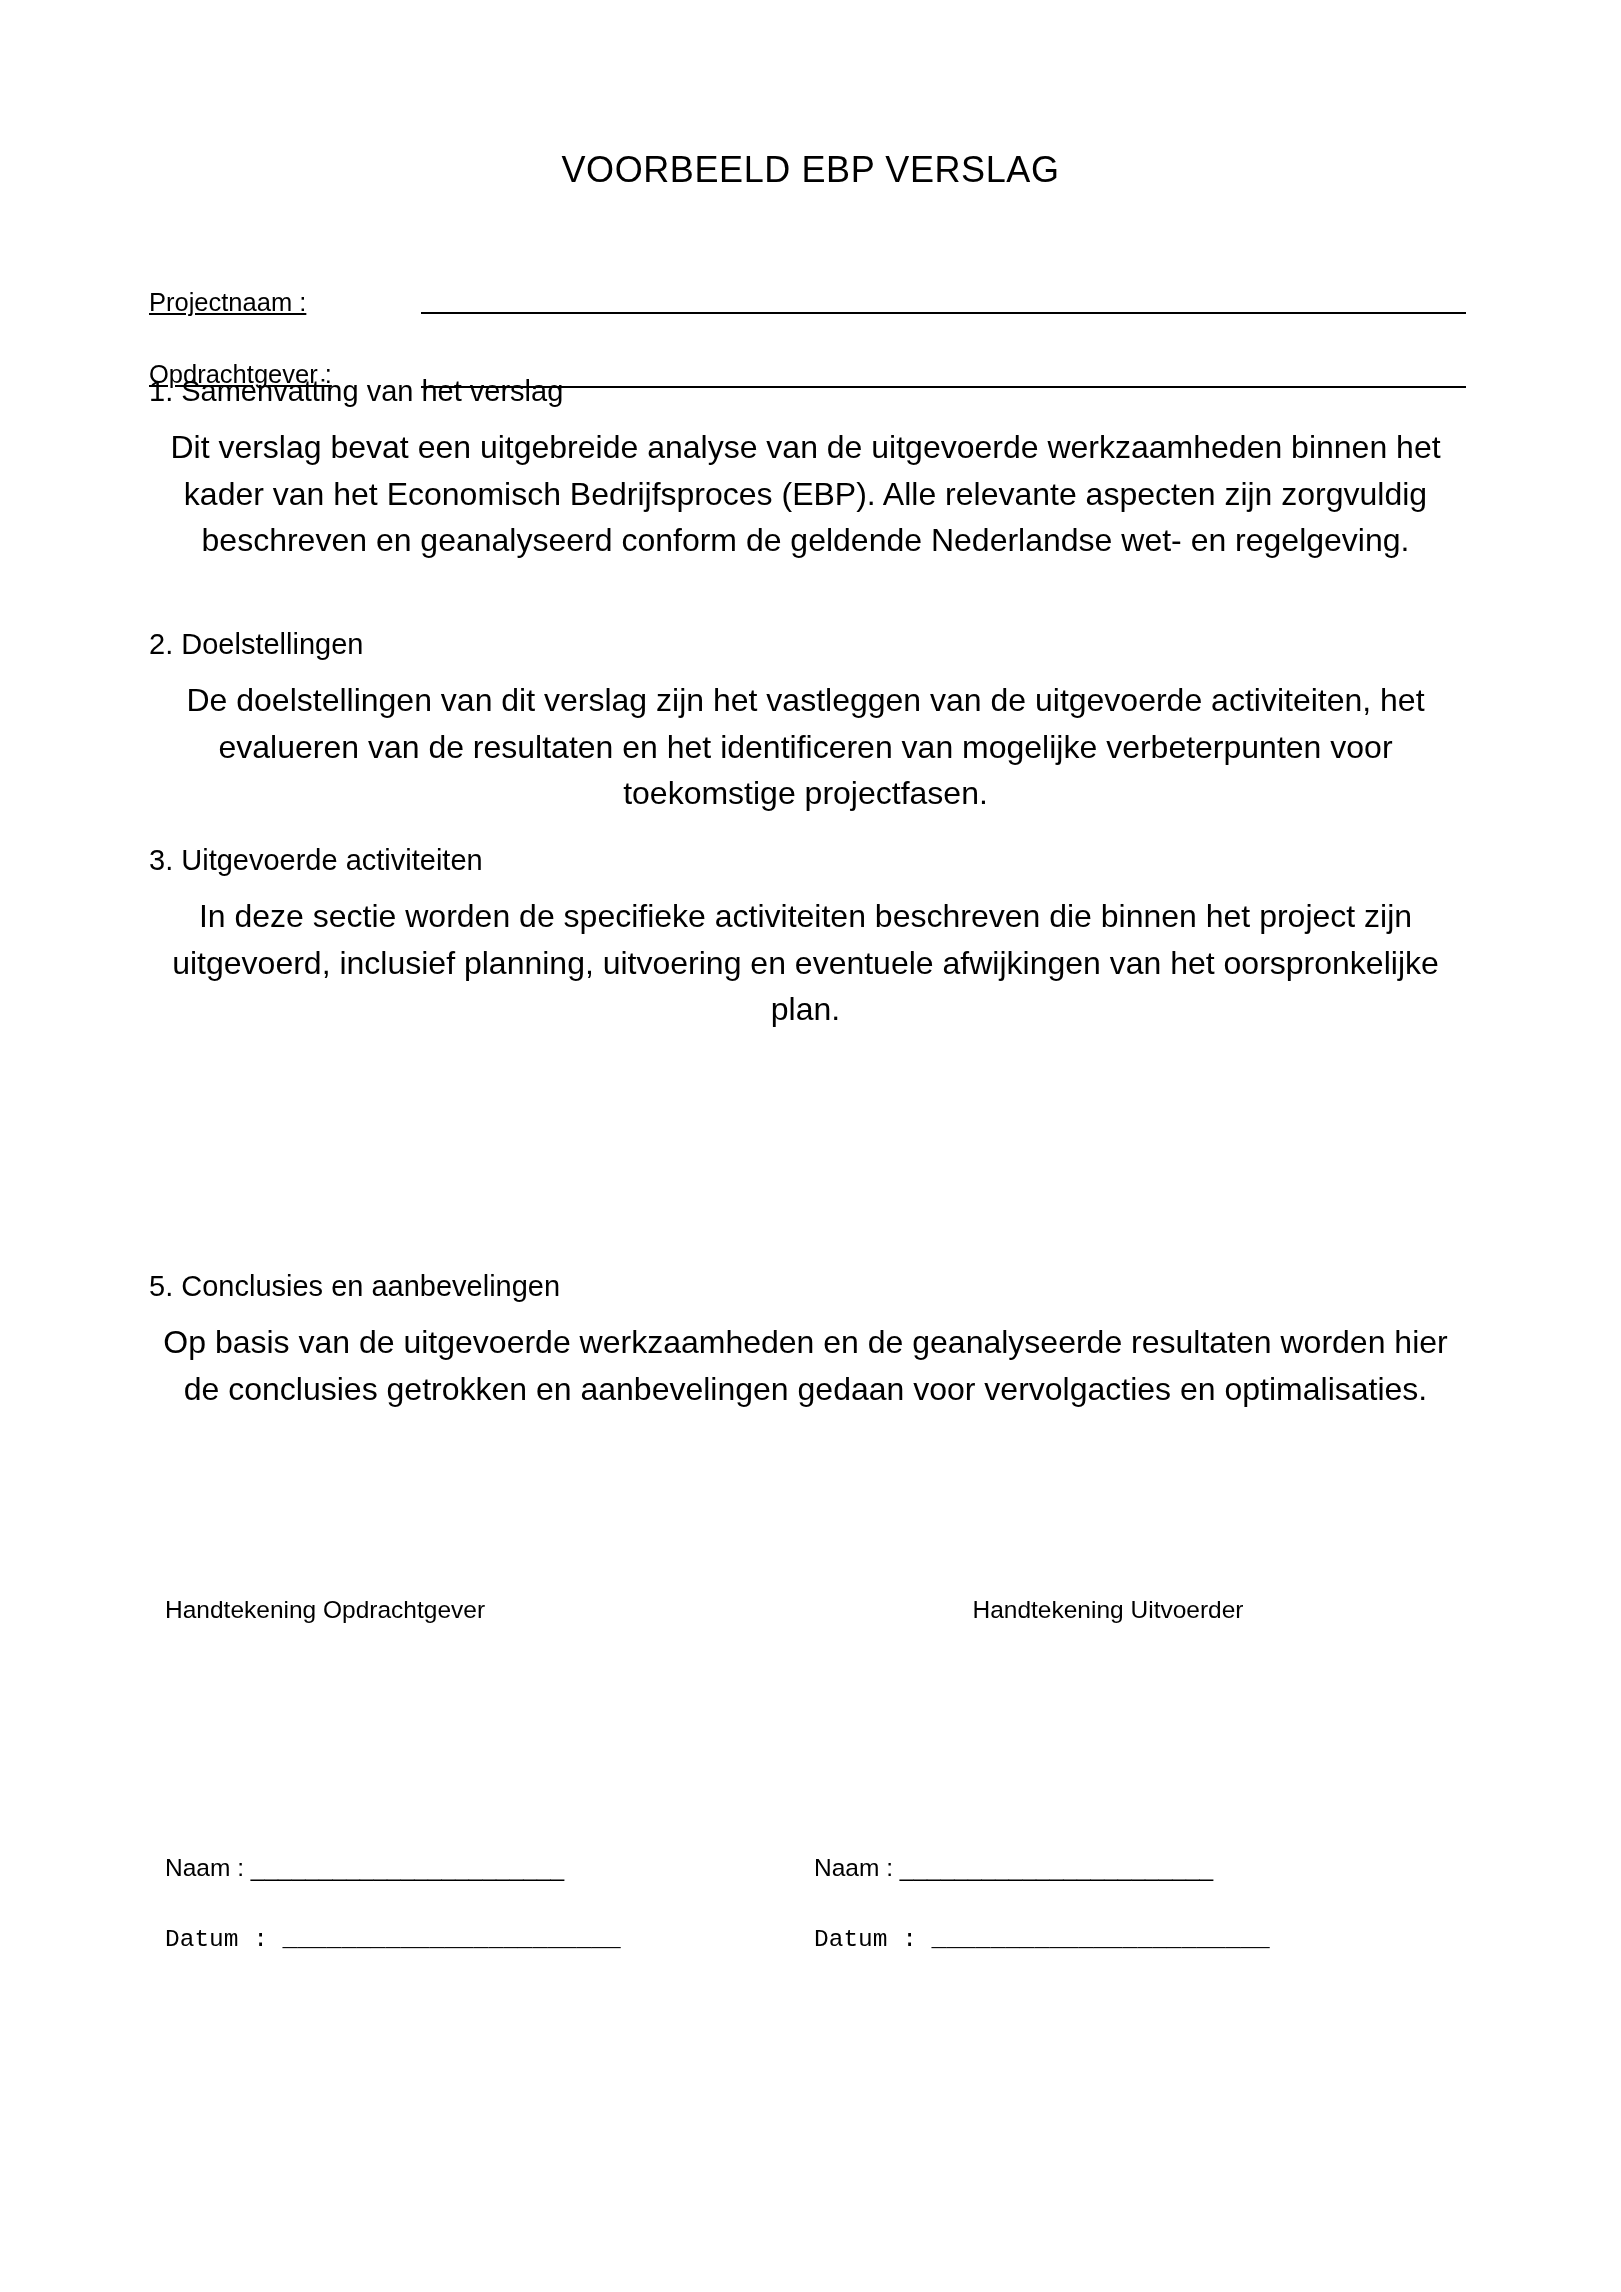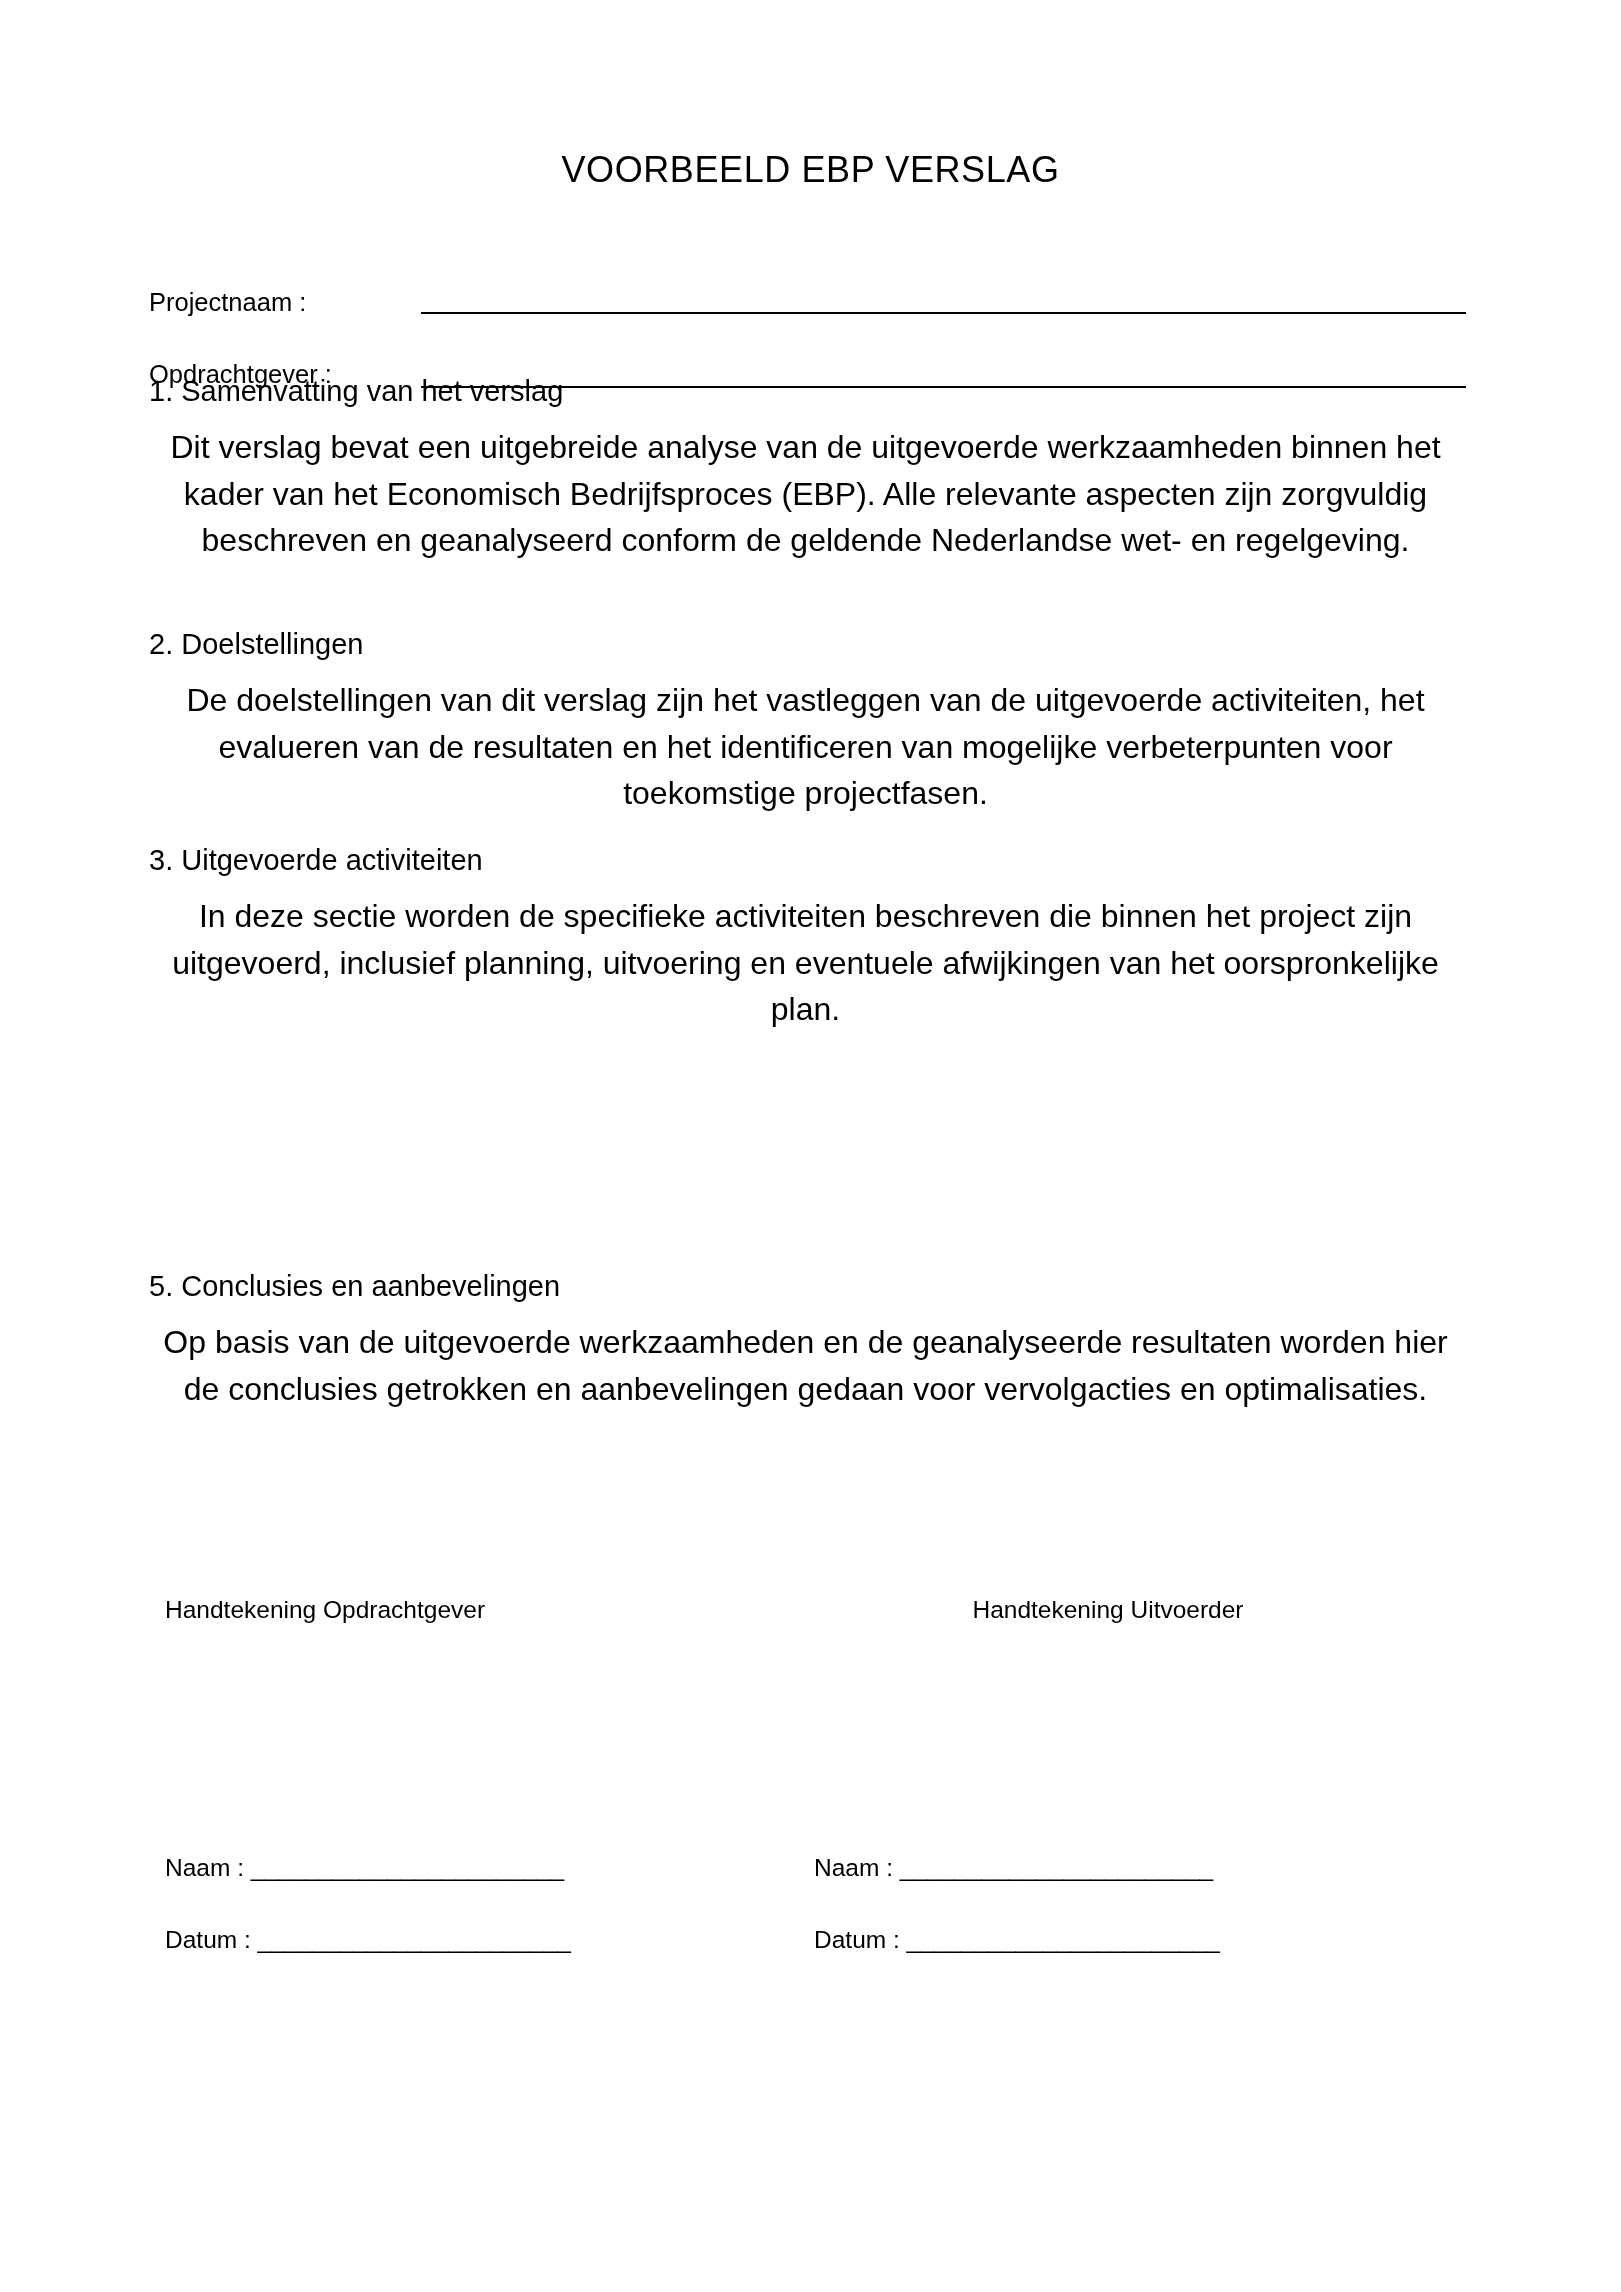--- a/index.html
+++ b/index.html
@@ -33,20 +33,21 @@
     line-height: 1.1;
     white-space: pre;
   }
 
   
   .field-label {
     position: absolute;
     font-size: 25.5px;
     line-height: 1.2;
     white-space: pre;
+    text-decoration: underline;
   }
   .field-rule {
     position: absolute;
     height: 0;
     border-top: 2.9px solid #000000;
   }
 
   #field-projectnaam-label { left: 149px; top: 247px; }
   #field-projectnaam-rule  { left: 421px; top: 272px; width: 1045px; }
 
@@ -101,21 +102,21 @@
   }
   #sig-fields-left  { left: 165px; top: 1813px; }
   #sig-fields-right { left: 814px; top: 1813px; }
 
   .sig-line {
     font-size: 24.5px;
     line-height: 1.25;
     white-space: pre;
     margin: 0 0 41px 0;
   }
-  .sig-line:last-child { margin-bottom: 0; }
+  .sig-line:last-child { margin-bottom: 0; font-family: Liberation Mono, monospace; }
 </style>
 </head>
 <body>
 
 <div class="page">
 
   <div class="doc-title">VOORBEELD EBP VERSLAG</div>
 
   <div class="field-label" id="field-projectnaam-label">Projectnaam :</div>
   <div class="field-rule" id="field-projectnaam-rule"></div>

